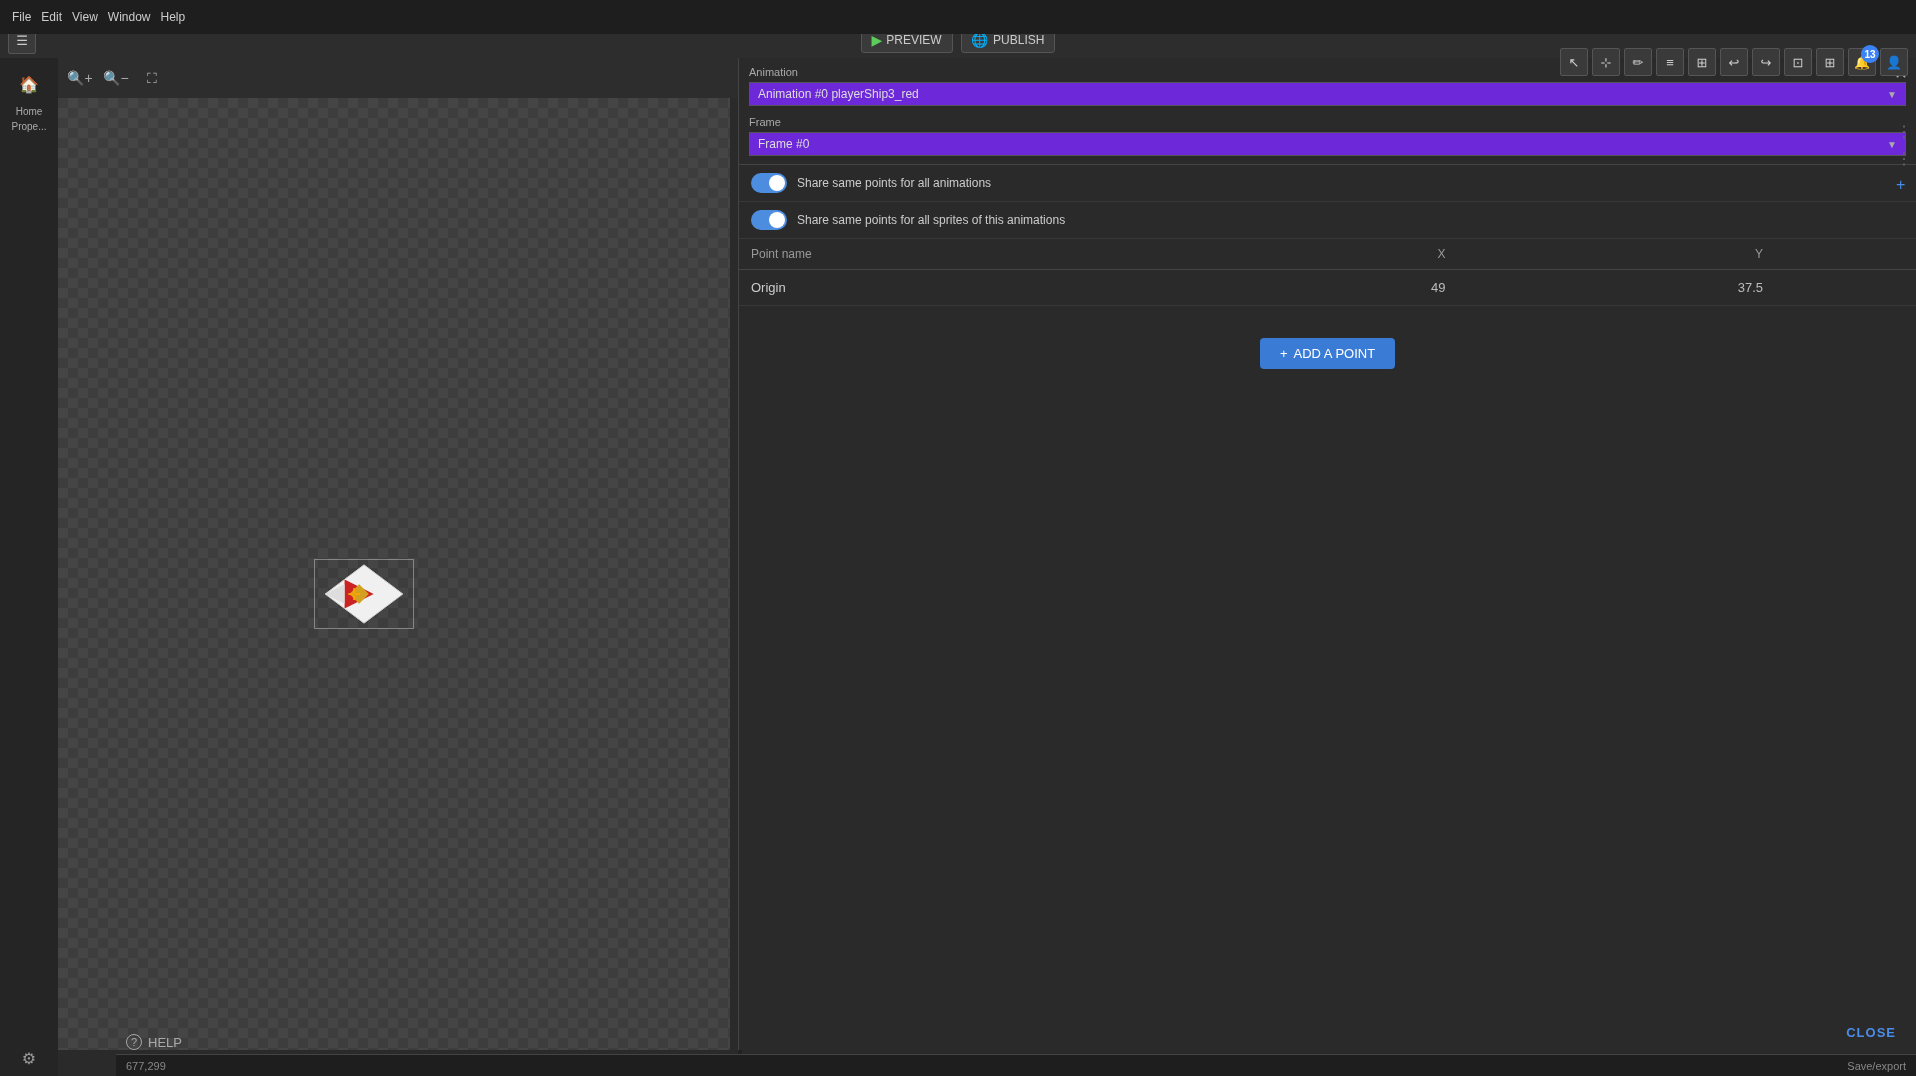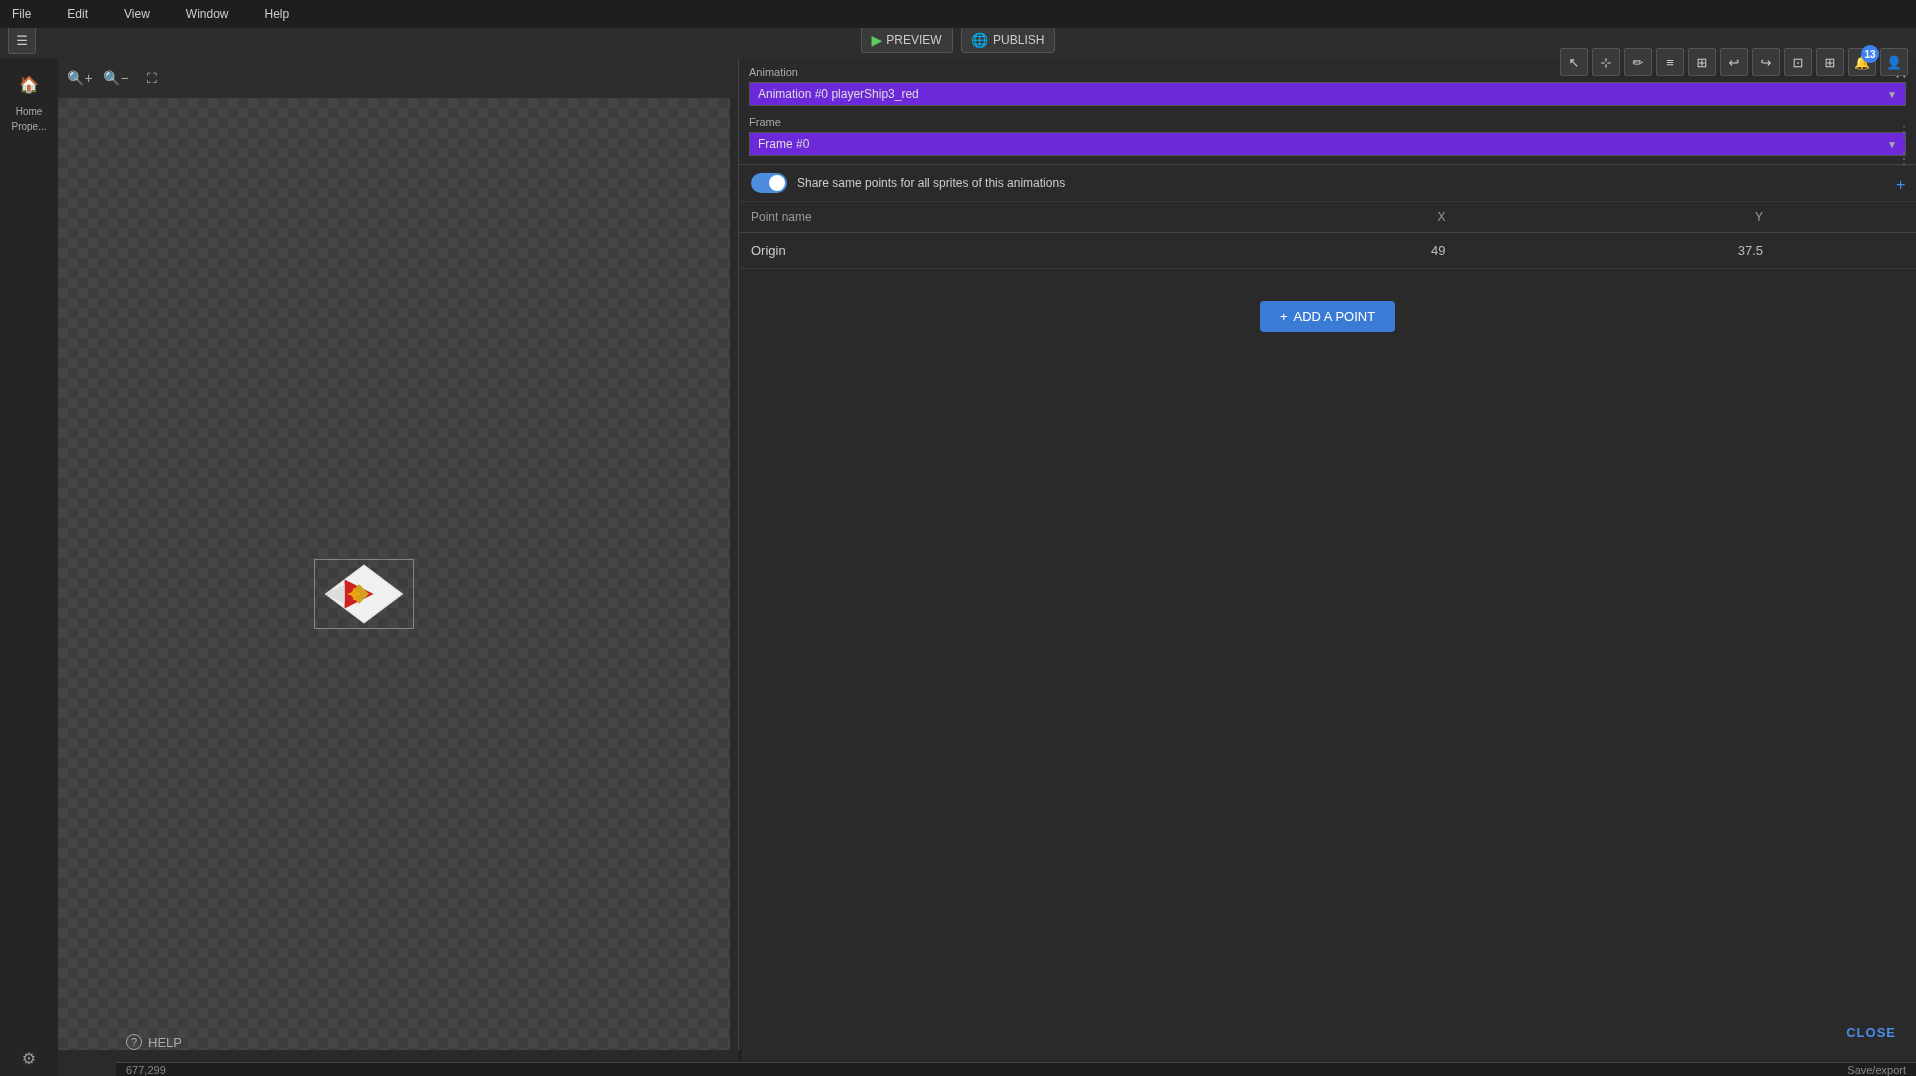--- a/index.html
+++ b/index.html
@@ -10,26 +10,26 @@
       width: 1916px;
       height: 1076px;
       overflow: hidden;
       position: relative;
     }
 
     
     .menu-bar {
       position: absolute;
       top: 0; left: 0; right: 0;
-      height: 28px;
+      height: 34px;
       background: #1e1e1e;
       display: flex;
       align-items: center;
       padding: 0 8px;
-      gap: 28px;
+      gap: 2px;
       font-size: 12px;
       color: #ccc;
       z-index: 100;
     }
     .menu-item {
       cursor: pointer;
       padding: 2px 4px;
     }
 
     
@@ -325,21 +325,21 @@
       font-size: 13px;
       cursor: pointer;
       border-radius: 4px;
       margin: 16px auto;
     }
 
     
     .status-bar {
       position: absolute;
       bottom: 0; left: 58px; right: 0;
-      height: 14px;
+      height: 22px;
       background: #1e1e1e;
       display: flex;
       align-items: center;
       padding: 0 10px;
       font-size: 11px;
       color: #888;
       border-top: 1px solid #444;
     }
     .status-right {
       margin-left: auto;
@@ -529,20 +529,24 @@
         </div>
         <div class="panel-header-group">
           <div class="panel-label">Frame</div>
           <div class="panel-select">
             <span>Frame #0</span>
             <span class="arrow">▼</span>
           </div>
         </div>
       </div>
 
+      <div class="toggle-row">
+        <div class="toggle-switch on"></div>
+        <span class="toggle-label">Share same points for all animations</span>
+      </div>
 
       <div class="toggle-row">
         <div class="toggle-switch on"></div>
         <span class="toggle-label">Share same points for all sprites of this animations</span>
       </div>
 
       <table class="points-table">
         <thead>
           <tr>
             <th>Point name</th>

